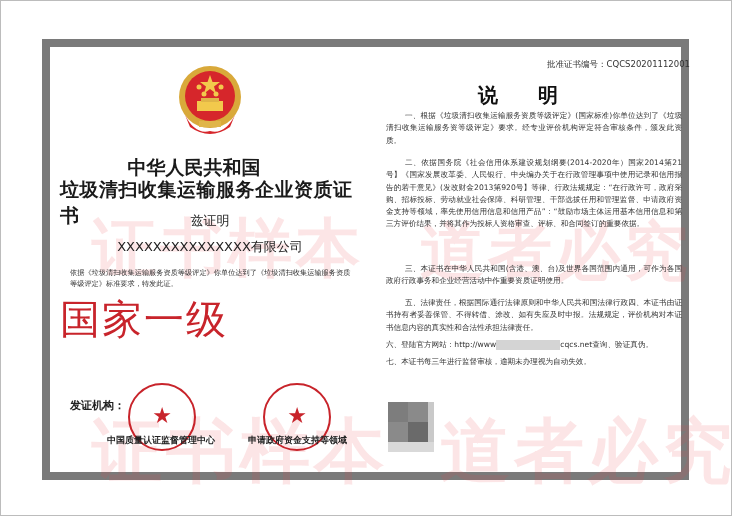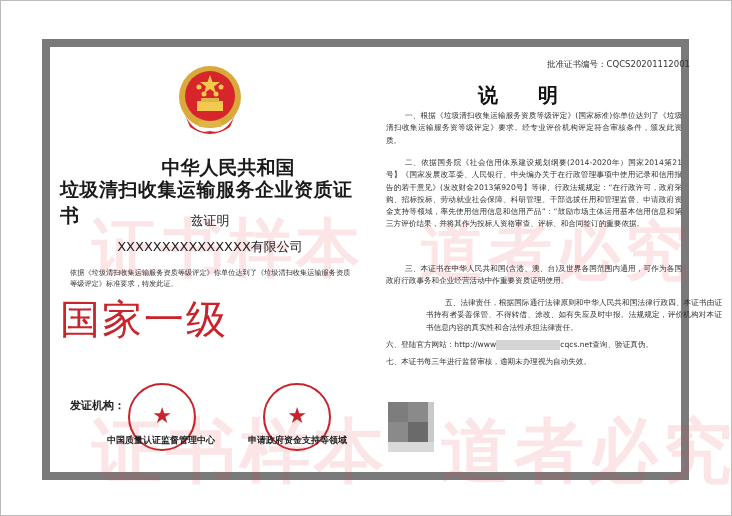--- a/index.html
+++ b/index.html
@@ -7,42 +7,42 @@
   .page-edge{position:absolute;left:0;top:0;width:730px;height:514px;border:1px solid #bcbcbc;}
   .frame{position:absolute;left:42px;top:39px;width:647px;height:441px;background:#7a7a7a;}
   .inner{position:absolute;left:50px;top:47px;width:631px;height:425px;background:#fff;}
   .wm{position:absolute;color:rgba(235,70,80,0.14);font-family:"DejaVu Sans",sans-serif;font-weight:bold;letter-spacing:4px;white-space:nowrap;z-index:1;pointer-events:none;}
   .wm1{left:92px;top:205px;font-size:64px;}
   .wm2{left:92px;top:405px;font-size:70px;}
   .wm3{left:420px;top:208px;font-size:64px;}
   .wm4{left:440px;top:405px;font-size:70px;}
   .content{position:absolute;z-index:2;}
   .emblem{left:175px;top:63px;width:70px;height:76px;}
-  .title1{left:78px;top:155px;width:300px;text-align:center;font-size:19px;font-weight:bold;color:#1a1a1a;}
+  .title1{left:44px;top:155px;width:300px;text-align:center;font-size:19px;font-weight:bold;color:#1a1a1a;}
   .title2{left:60px;top:177px;width:300px;text-align:left;font-size:19px;font-weight:bold;color:#1a1a1a;letter-spacing:0.5px;}
   .hereby{left:60px;top:212px;width:300px;text-align:center;font-size:13px;color:#222;}
   .company{left:60px;top:238px;width:300px;text-align:center;font-size:13px;color:#222;}
   .basis{left:70px;top:267px;width:285px;font-size:7.2px;line-height:11px;color:#333;}
   .grade{left:60px;top:292px;width:300px;text-align:left;font-size:40px;font-family:"DejaVu Serif",serif;font-weight:normal;color:#c8242b;letter-spacing:2px;}
   .dates{left:70px;top:351px;font-size:8px;line-height:11px;color:#333;}
   .issuer-label{left:70px;top:398px;font-size:11px;font-weight:bold;font-family:"DejaVu Serif",serif;color:#222;}
   .seal{position:absolute;border:2px solid #c8242b;border-radius:50%;}
   .seal1{left:128px;top:383px;width:64px;height:64px;}
   .seal2{left:263px;top:383px;width:64px;height:64px;}
   .star{position:absolute;color:#c8242b;font-size:22px;left:50%;top:50%;transform:translate(-50%,-55%);}
   .org{font-size:9px;font-weight:bold;font-family:"DejaVu Serif",serif;color:#222;top:434px;}
   .org1{left:107px;}
   .org2{left:248px;}
   .certno{left:500px;top:59px;width:190px;text-align:right;font-size:8.5px;color:#333;}
   .explain{left:386px;top:82px;width:304px;text-align:center;font-size:20px;font-weight:bold;font-family:"DejaVu Serif",serif;letter-spacing:40px;color:#111;}
   .para{position:absolute;left:386px;width:296px;font-size:7.6px;line-height:12.3px;color:#333;text-align:justify;}
   .p1{top:110px;}
   .p2{top:157px;}
   .p3{top:263px;}
-  .p4{top:297px;margin-left:40px;}
+  .p4{top:297px;}
   .p6{top:339px;}
   .p7{top:356px;}
   .indent{text-indent:2.5em;}
   .blurbox{display:inline-block;width:64px;height:10px;background:#d4d4d4;vertical-align:middle;}
   .qr{left:388px;top:402px;width:46px;height:50px;background:#8a8a8a;}
   .qr .a{position:absolute;left:0;top:0;width:20px;height:20px;background:#7d7d7d;}
   .qr .b{position:absolute;left:20px;top:20px;width:20px;height:20px;background:#6a6a6a;}
   .qr .c{position:absolute;left:40px;top:0;width:6px;height:50px;background:#c9c9c9;}
   .qr .d{position:absolute;left:0;top:40px;width:46px;height:10px;background:#d9d9d9;}
 </style>

